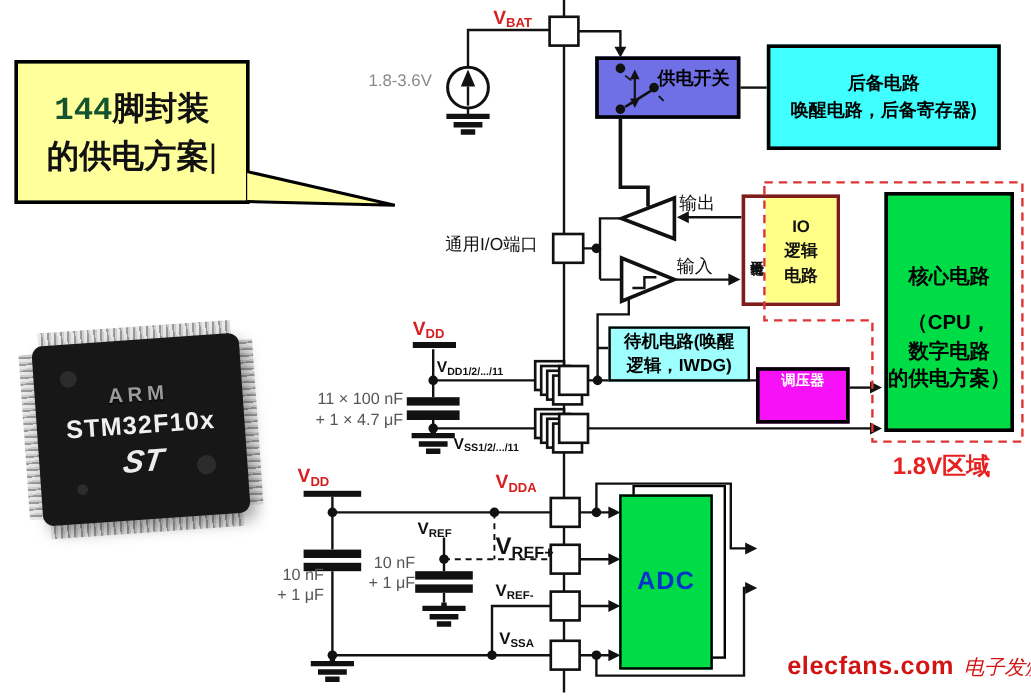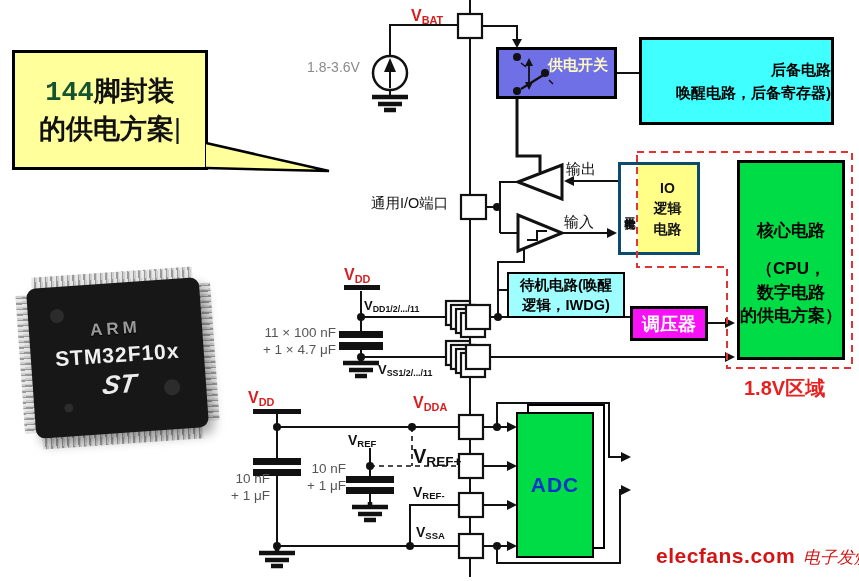--- a/index.html
+++ b/index.html
@@ -17,34 +17,34 @@
            display:flex;flex-direction:column;justify-content:center;align-items:center;
            font-size:27px;font-weight:bold;line-height:1.35;color:#111;}
   .callout .num{color:#14532d;font-family:Liberation Mono, monospace;}
   .cursor{font-weight:normal;}
 
   
   .dbox{border:3px solid #000;display:flex;flex-direction:column;align-items:center;
         font-weight:bold;color:#000;}
   .switch-box{left:496px;top:47px;width:121px;height:52px;background:#6F6FE6;
               justify-content:flex-start;align-items:flex-end;padding:6px 6px 0 0;
-              color:#fef9c3;font-size:15px;}
+              color:#000000;font-size:15px;}
   .backup-box{left:639px;top:37px;width:195px;height:88px;background:#3FFFFF;
-              font-size:15px;line-height:1.55;justify-content:center;text-align:center;align-items:flex-end;}
-  .io-box{left:618px;top:162px;width:82px;height:93px;background:#fff;border:3px solid #0c4a6e;
+              font-size:15px;line-height:1.55;justify-content:center;text-align:center;}
+  .io-box{left:618px;top:162px;width:82px;height:93px;background:#fff;border:3px solid #7f1d1d;
           display:flex;flex-direction:row;}
   .io-strip{width:17px;display:flex;align-items:center;justify-content:center;
             writing-mode:vertical-rl;text-orientation:upright;font-size:11px;font-weight:bold;
             letter-spacing:0px;line-height:1;}
   .io-yellow{flex:1;background:#FFFF87;display:flex;flex-direction:column;justify-content:center;
              align-items:center;font-size:14px;font-weight:bold;line-height:1.45;}
   .standby-box{left:507px;top:272px;width:118px;height:46px;background:#9FFFFF;border-width:2.5px;
                font-size:14.5px;line-height:1.4;justify-content:center;text-align:center;}
-  .regulator-box{left:630px;top:306px;width:78px;height:35px;background:#F711F7;
-                 justify-content:center;color:#fff;font-size:18px;}
+  .regulator-box{left:630px;top:306px;width:78px;height:47px;background:#F711F7;
+                 color:#fff;font-size:12px;}
   .core-box{left:737px;top:160px;width:108px;height:200px;background:#00DC46;
             font-size:17px;line-height:1.4;padding-top:56px;text-align:center;}
   .core-box .gap{height:14px;}
   .analog-box{left:633px;top:443px;width:180px;height:84px;background:#A8C8F8;border-width:2.5px;
               align-items:flex-start;padding:7px 0 0 10px;font-size:16px;line-height:1.45;}
   .adc-back{left:527px;top:404px;width:78px;height:145px;background:#fff;border:2.5px solid #000;}
   .adc-front{left:516px;top:412px;width:78px;height:146px;background:#00DC46;border:2.5px solid #000;
              display:flex;align-items:center;justify-content:center;color:#0033CC;
              font-weight:bold;font-size:21px;letter-spacing:1px;}
 

